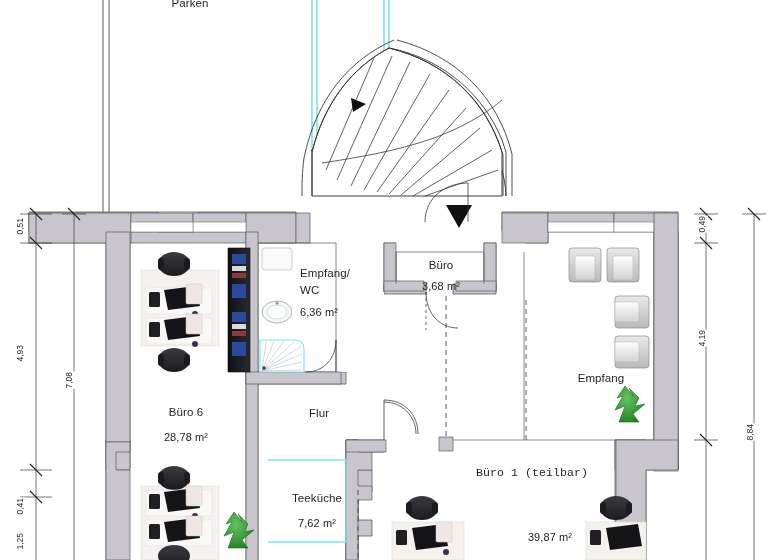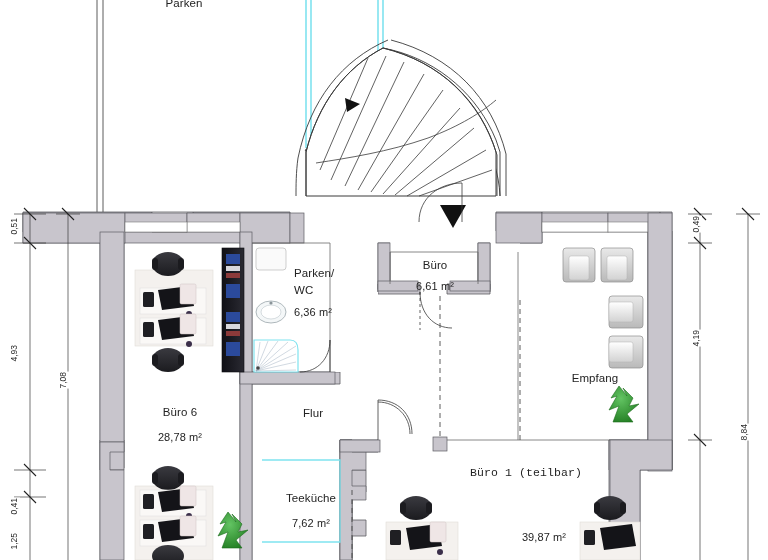--- a/index.html
+++ b/index.html
@@ -1,18 +1,18 @@
 <!DOCTYPE html>
 <html><head>
 <meta charset="utf-8">
 <style>
   html,body{margin:0;padding:0;background:#ffffff;}
   body{width:768px;height:560px;overflow:hidden;
        font-family:"Liberation Sans","DejaVu Sans",sans-serif;color:#1a1a1a;}
-  #plan{position:relative;width:696px;height:560px;background:#fff;}
+  #plan{position:relative;width:696px;height:560px;background:#fff;margin-left:6px;}
   svg#canvas{position:absolute;left:0;top:0;width:768px;height:560px;}
 
   .lbl{position:absolute;white-space:nowrap;line-height:1.25;
        font-size:11.5px;color:#232323;letter-spacing:.1px;}
   .lbl.area{font-size:11px;}
   .lbl.center{text-align:center;transform:translateX(-50%);}
 
   .dim{position:absolute;font-size:8.5px;color:#2a2a2a;
        transform-origin:center center;white-space:nowrap;
        background:#fff;padding:0 1px;}
@@ -397,26 +397,26 @@
     <line x1="694" y1="434" x2="706" y2="446"></line>
     <line x1="742" y1="208" x2="754" y2="220"></line>
   </g>
 </svg>
 
 <div class="lbl center" style="left:184px;top:-4px;">Parken</div>
 
 <div class="lbl center" style="left:180px;top:405px;">Büro 6</div>
 <div class="lbl center area" style="left:180px;top:431px;">28,78 m²</div>
 
-<div class="lbl" style="left:294px;top:266px;">Parken/</div>
+<div class="lbl" style="left:294px;top:266px;">Empfang/</div>
 <div class="lbl" style="left:294px;top:283px;">WC</div>
 <div class="lbl area" style="left:294px;top:306px;">6,36 m²</div>
 
 <div class="lbl center" style="left:435px;top:258px;">Büro</div>
-<div class="lbl center area" style="left:435px;top:280px;">6,61 m²</div>
+<div class="lbl center area" style="left:435px;top:280px;">3,68 m²</div>
 
 <div class="lbl center" style="left:313px;top:406px;">Flur</div>
 
 <div class="lbl center" style="left:311px;top:491px;">Teeküche</div>
 <div class="lbl center area" style="left:311px;top:517px;">7,62 m²</div>
 
 <div class="lbl center" style="left:585px;top:371px;padding-left:20px;">Empfang</div>
 
 <div class="lbl center" style="left:526px;top:466px;font-family:Liberation Mono, monospace;">Büro 1 (teilbar)</div>
 <div class="lbl center area" style="left:544px;top:531px;">39,87 m²</div>

